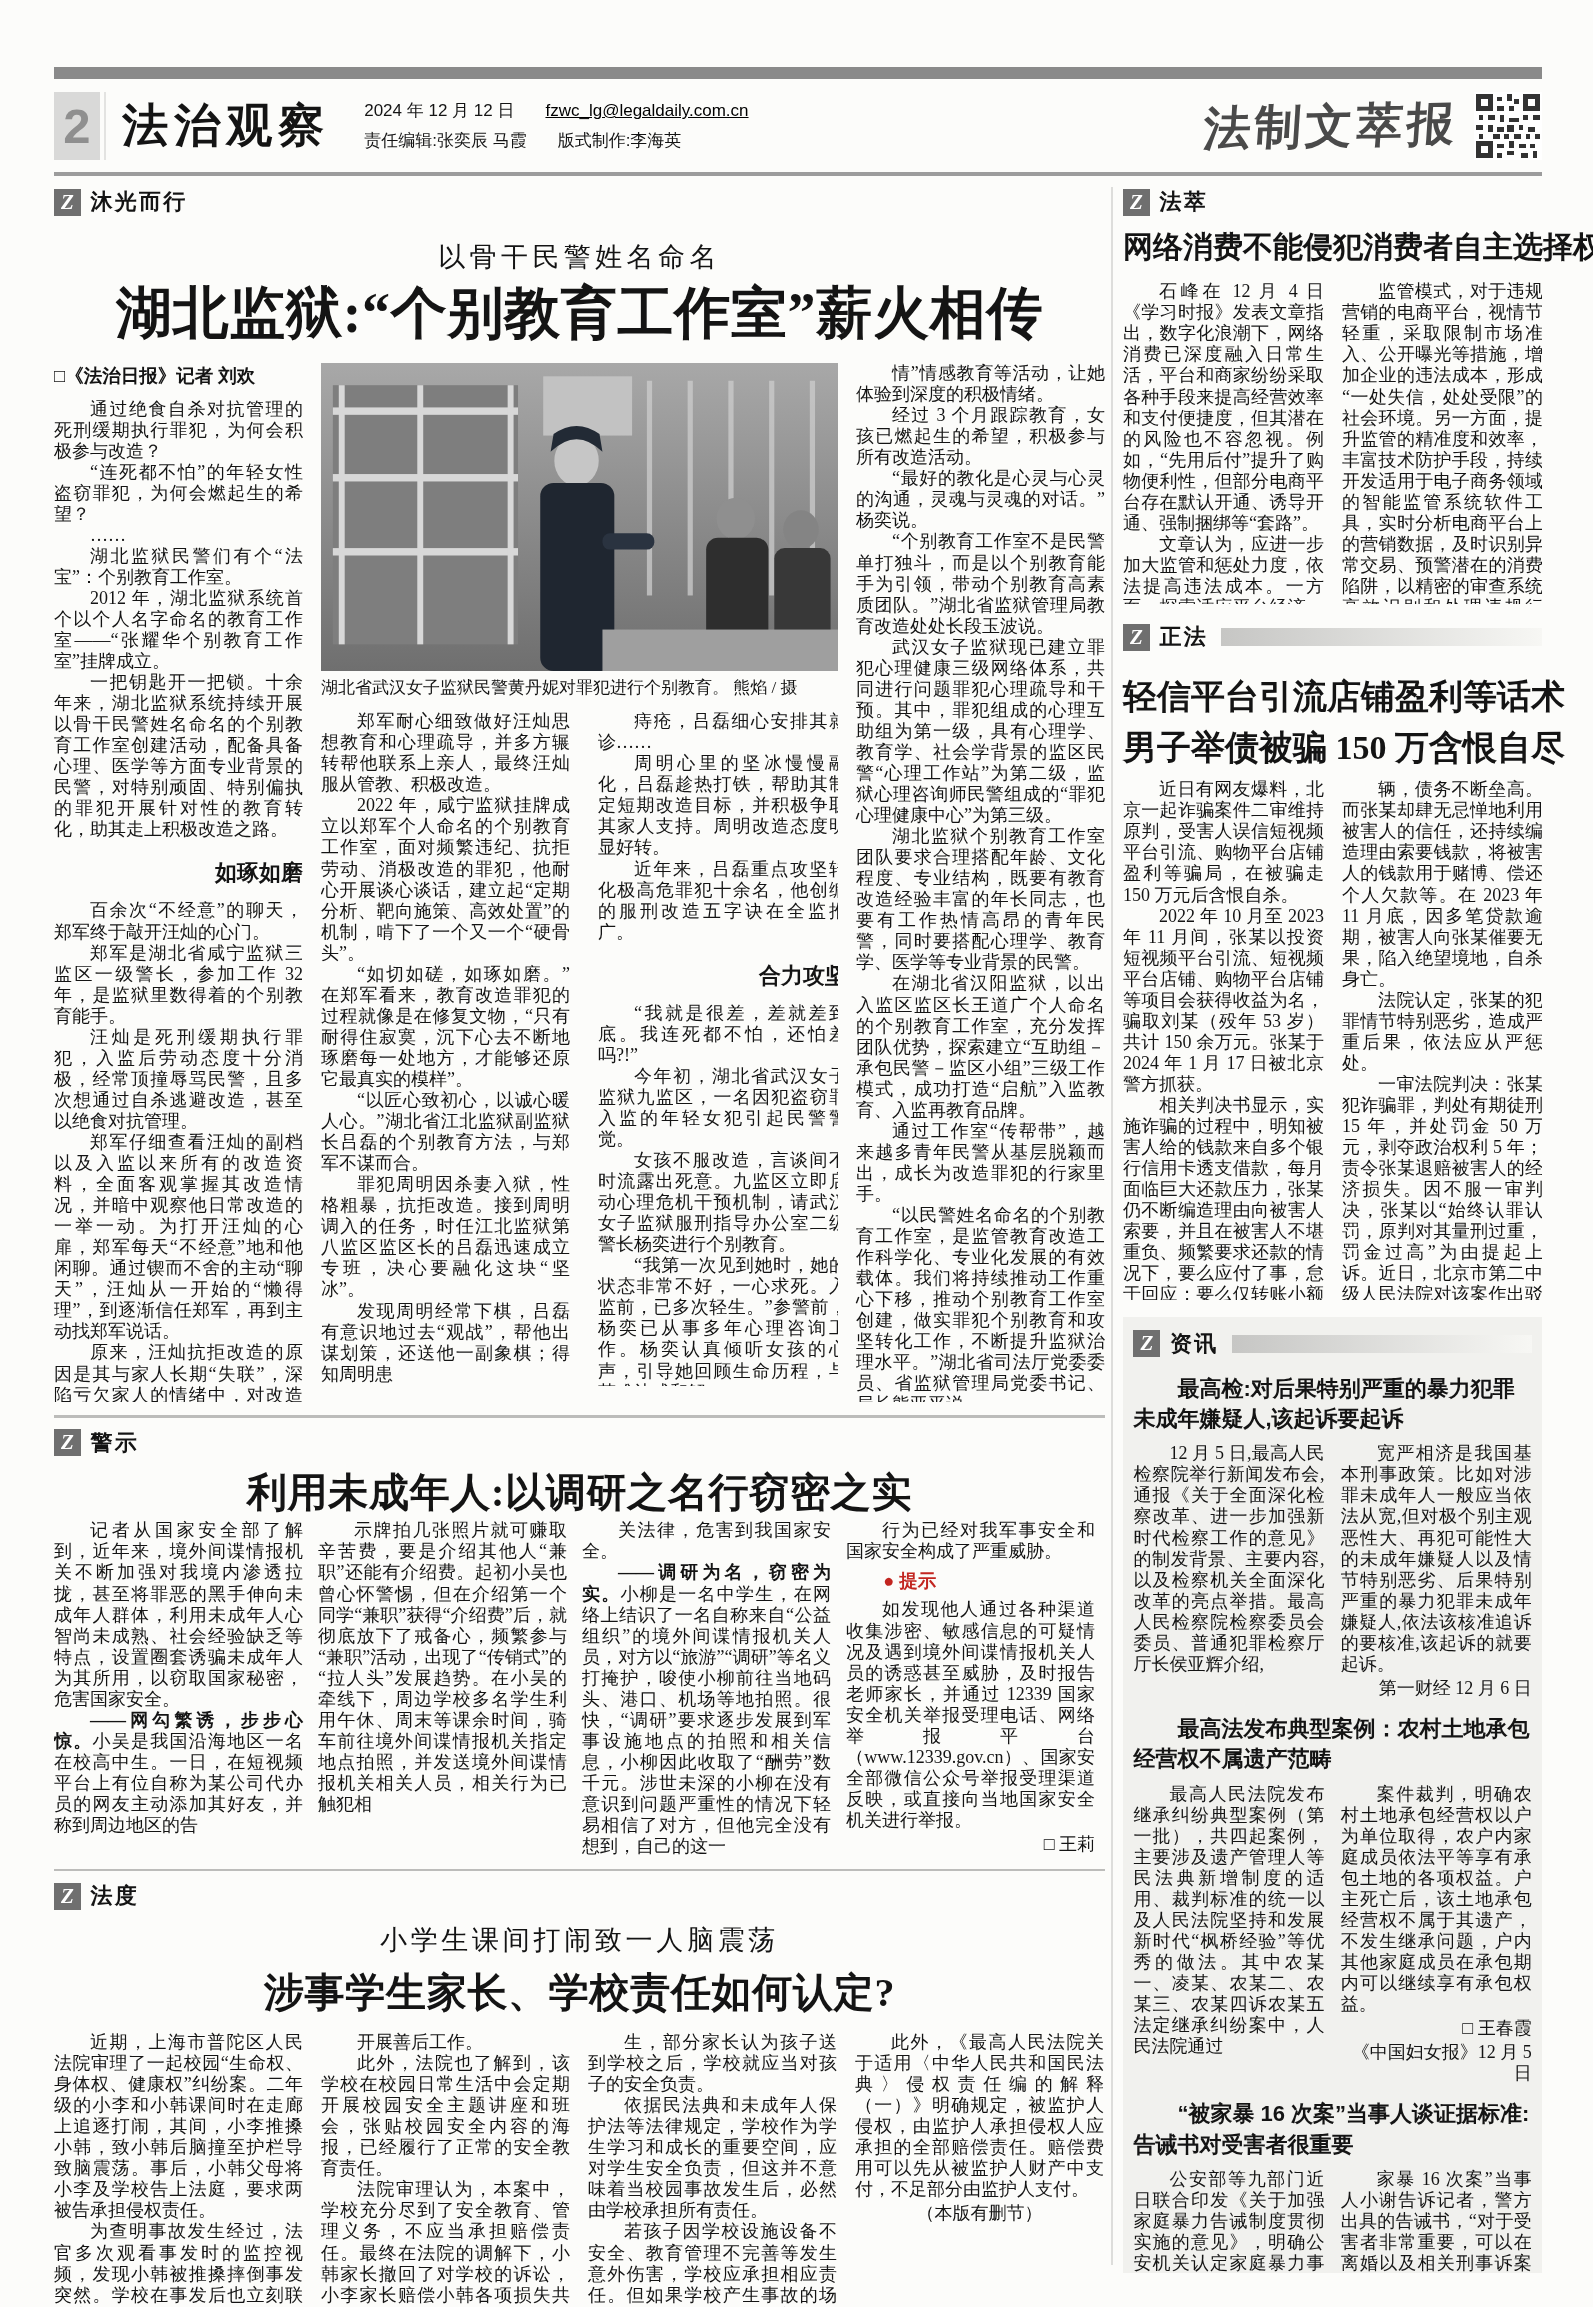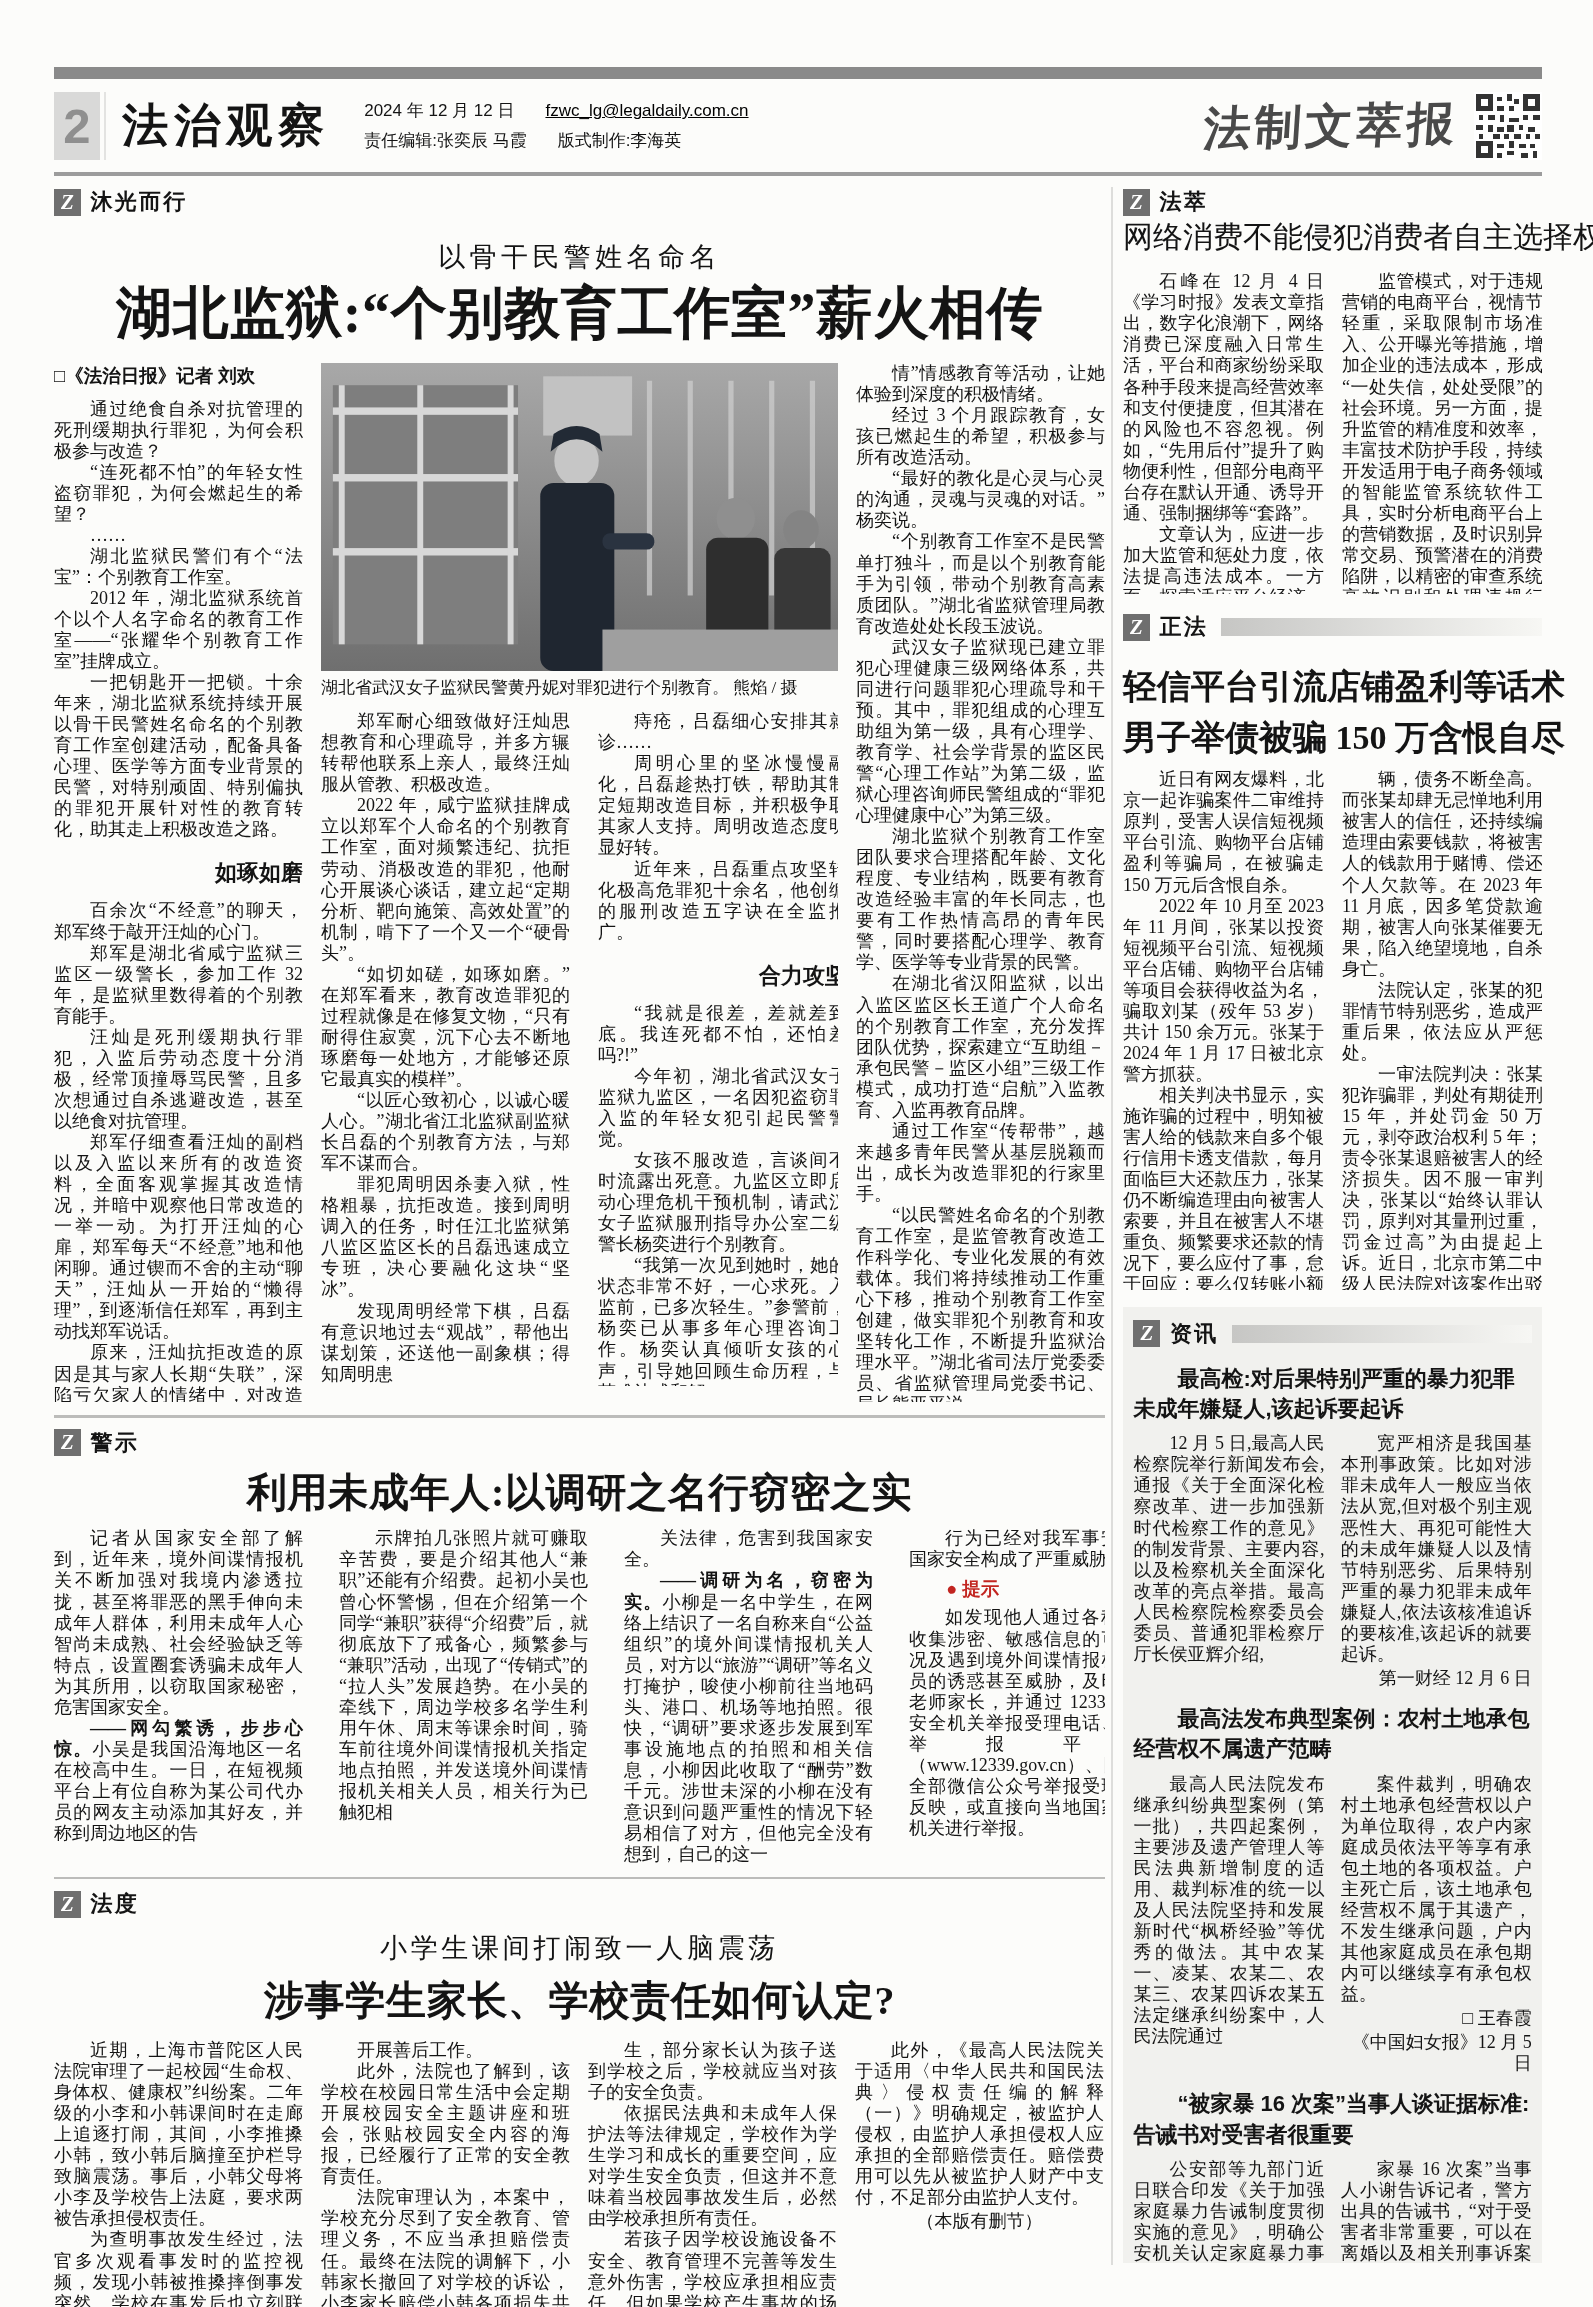--- a/index.html
+++ b/index.html
@@ -42,28 +42,28 @@
   .wcol{width:249px;flex:0 0 auto;}
   .mid{width:517px;flex:0 0 auto;}
   .lead-byline{font:bold 18.5px "Liberation Sans",sans-serif;margin-bottom:10.4px;}
   .photo{width:517px;height:308px;display:block;}
   .photo-caption{font-size:17px;line-height:1.3;margin:6px 0 12px;text-align:left;}
   .midcols{display:flex;gap:28px;height:675px;overflow:hidden;}
   
   .sec-rule{height:2.2px;background:#bcbcba;margin:13.3px 0 10.4px;}
   .mid-headline{text-align:center;font-weight:bold;font-size:40px;margin:7.4px 0 0;letter-spacing:0.7px;}
   .fadu-kicker{text-align:center;font-size:27px;letter-spacing:3.7px;margin:10.4px 0 0;}
-  .jingshi-body{margin-top:8px;height:335px;overflow:hidden;gap:36px;font-size:17px;}
+  .jingshi-body{margin-top:0;height:335px;overflow:hidden;gap:15px;font-size:17px;}
   .fadu-body{margin-top:12px;height:284px;overflow:hidden;gap:18px;font-size:16.3px;line-height:1.16;}
   .jingshi-body .wcol,.fadu-body .wcol{width:249px;}
   
   .vline{position:absolute;left:1111px;top:187px;width:1.5px;height:2078px;background:#dddddb;}
   .rail{position:absolute;left:1123px;top:187px;width:419px;}
   .rcol{width:201px;flex:0 0 auto;}
-  .facui-headline{font-weight:normal;font-size:30px;text-align:right;white-space:nowrap;margin-top:0;}
+  .facui-headline{font-weight:bold;font-size:30px;text-align:right;white-space:nowrap;margin-top:10px;}
   .facui-body{margin-top:13.3px;height:323px;overflow:hidden;gap:18px;font-size:17px;line-height:1.2;}
   .zhengfa{margin-top:18px;}
   .zhengfa-headline{font-weight:bold;font-size:34px;line-height:1.5;text-align:center;margin:19px 0 6px;white-space:nowrap;}
   .zhengfa-body{height:521px;overflow:hidden;gap:18px;font-size:17px;line-height:1.2;}
   .zixun{margin-top:16.3px;background:#f1f1ee;padding:12px 10.4px 7.4px;height:956px;overflow:hidden;box-sizing:border-box;}
   .zixun-head{font:bold 22px "Liberation Sans",sans-serif;line-height:1.38;text-indent:2em;margin:15px 0 9px;}
   .zixun-body{gap:16.3px;font-size:16.3px;line-height:1.2;}
   .zixun .rcol{width:191px;}
 </style>
 </head>

